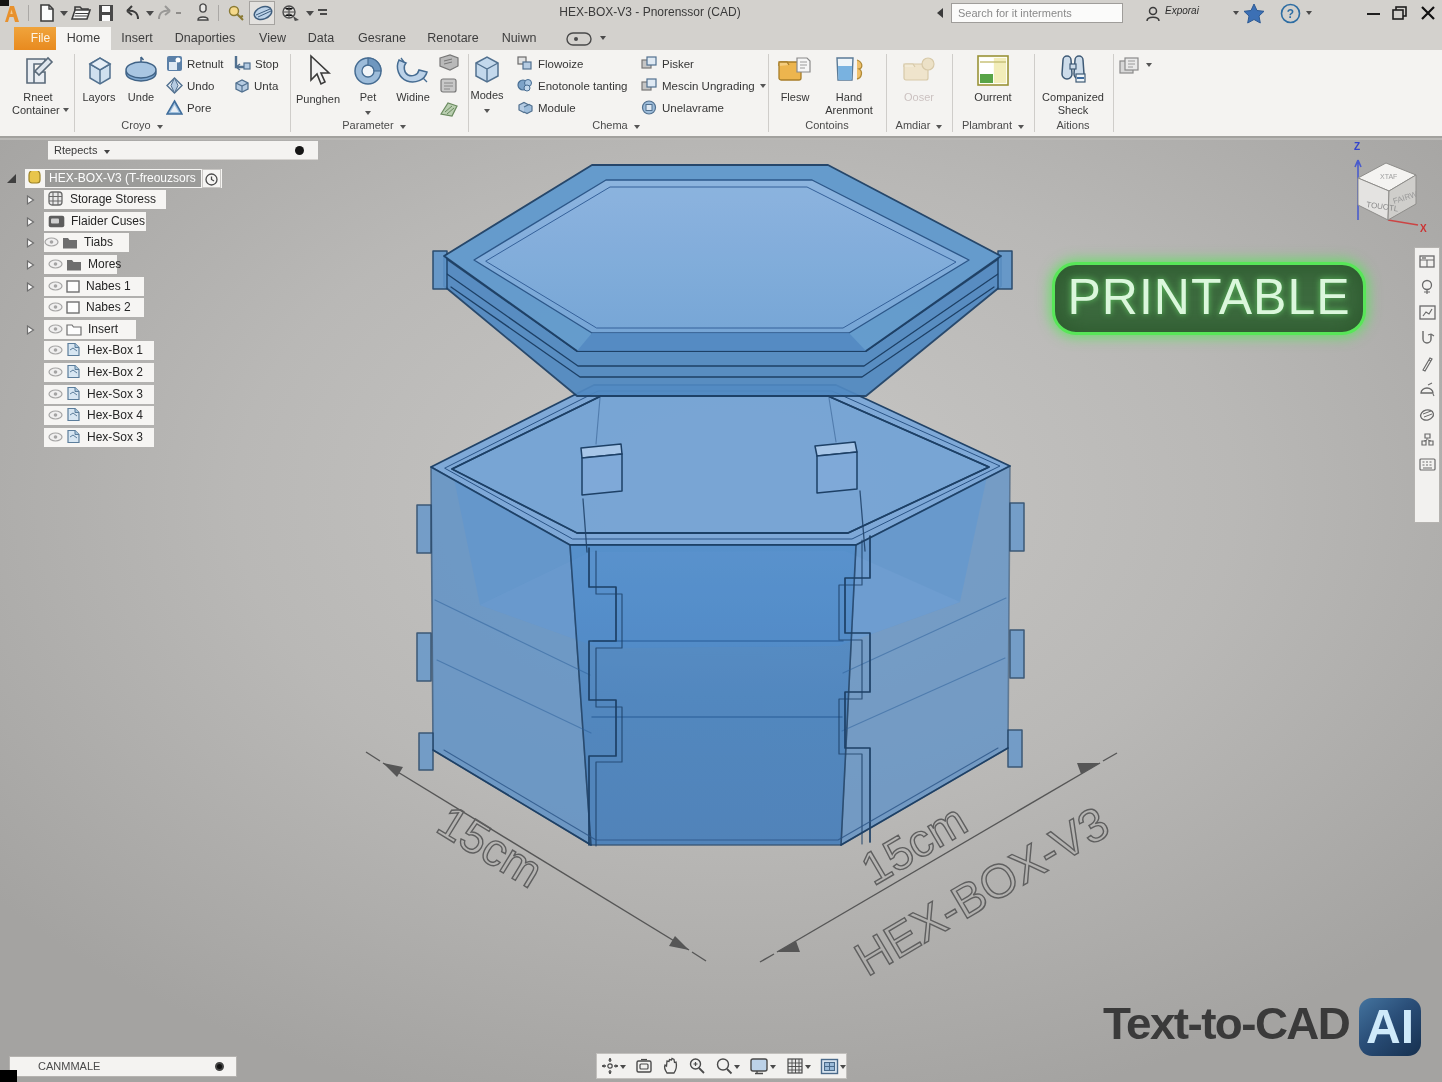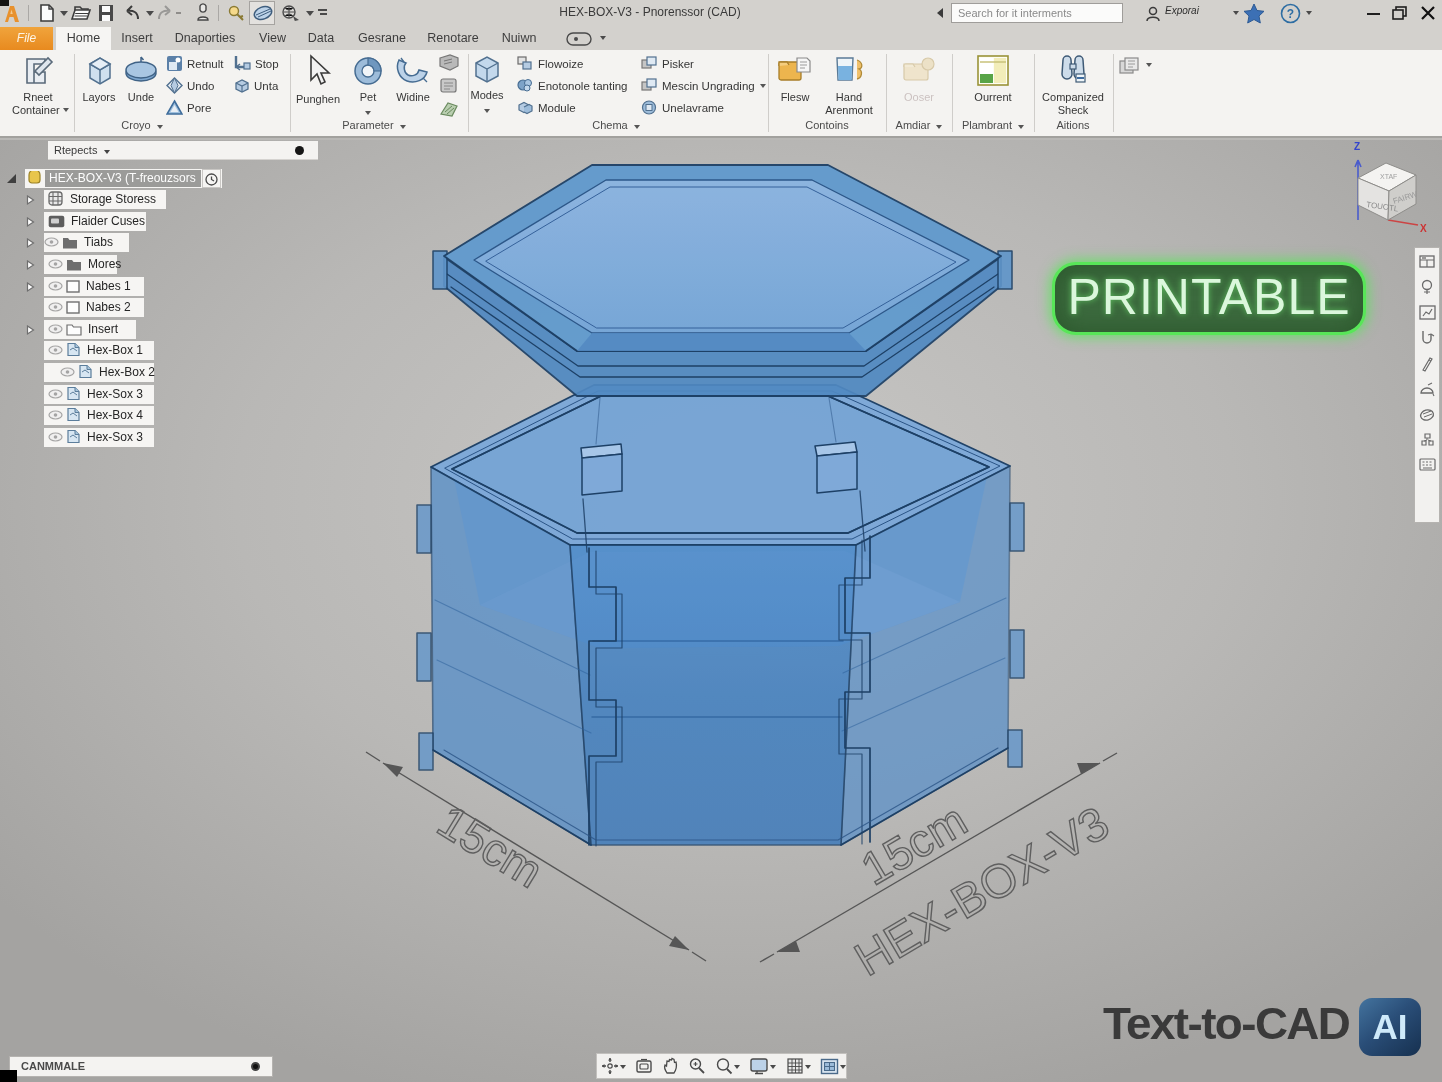--- a/index.html
+++ b/index.html
@@ -7,21 +7,21 @@
 .abs{position:absolute;}
 
 #titlebar{position:absolute;left:0;top:0;width:1442px;height:27px;background:#d3d1cd;}
 #titlebar .ic{position:absolute;top:3px;color:#3c3c3c;}
 .caret{width:0;height:0;border-left:4px solid transparent;border-right:4px solid transparent;border-top:5px solid #4a4a4a;display:inline-block;}
 #ttext{position:absolute;top:5px;left:520px;width:260px;text-align:center;font-size:12px;color:#3a3a3a;}
 #searchbox{position:absolute;left:951px;top:3px;width:172px;height:20px;background:#fbfbfa;border:1px solid #9f9d9a;font-size:11px;color:#8a8a8a;line-height:18px;padding-left:6px;}
 
 #menubar{position:absolute;left:0;top:27px;width:1442px;height:23px;background:#d3d1cd;}
 .tab{position:absolute;top:0;height:23px;line-height:23px;font-size:12.5px;color:#3d3d3d;text-align:center;}
-#tab-file{left:0;width:53px;background:linear-gradient(#f0a43c,#e88a1f);color:#fdf4e4;font-size:12px;font-style:italic;}
+#tab-file{left:14px;width:53px;background:linear-gradient(#f0a43c,#e88a1f);color:#fdf4e4;font-size:12px;}
 #tab-home{left:56px;width:55px;background:#f6f5f3;}
 
 #ribbon{position:absolute;left:0;top:50px;width:1442px;height:88px;background:#f4f3f1;border-bottom:2px solid #a2a19e;}
 .rsep{position:absolute;top:4px;width:1px;height:78px;background:#cfcdca;}
 .glabel{position:absolute;top:69px;font-size:11px;color:#4b4b4b;text-align:center;white-space:nowrap;}
 .glabel .caret{border-left-width:3.5px;border-right-width:3.5px;border-top-width:4px;margin-left:3px;}
 .bigbtn{position:absolute;top:4px;text-align:center;font-size:11px;color:#363636;line-height:13px;white-space:nowrap;}
 .smallrow{position:absolute;font-size:11.5px;color:#363636;white-space:nowrap;height:18px;line-height:18px;}
 .smallrow svg{vertical-align:-4px;margin-right:4px;}
 </style></head>
@@ -322,26 +322,26 @@
 .trow svg{vertical-align:-3px;}
 
 #printable{position:absolute;left:1052px;top:122px;width:314px;height:73px;background:#3c6a3e;border:3.5px solid #58e658;border-radius:24px;box-shadow:0 0 13px 2px rgba(85,232,85,.8), inset 0 0 26px rgba(25,70,25,.55);color:#dbf7dc;font-size:50px;text-align:center;line-height:65px;letter-spacing:1px;text-shadow:0 0 6px rgba(120,255,120,.6);}
 
 #rtools{position:absolute;left:1414px;top:107px;width:26px;height:276px;background:#f2f1ef;border:1px solid #b5b3b0;}
 #rtools svg{display:block;margin:6px auto 10px;}
 
 #bnav{position:absolute;left:596px;top:913px;width:251px;height:26px;background:#f2f1ef;border:1px solid #c2c0bd;}
 #bnav{white-space:nowrap;overflow:hidden;}#bnav svg{vertical-align:middle;margin-top:3px;}
 
-#status{position:absolute;left:9px;top:916px;width:264px;height:21px;background:#f4f3f1;border:1px solid #b5b3b0;font-size:11px;color:#4a4a4a;line-height:19px;padding-left:11px;font-weight:bold;}
+#status{position:absolute;left:9px;top:916px;width:228px;height:21px;background:#f4f3f1;border:1px solid #b5b3b0;font-size:11px;color:#4a4a4a;line-height:19px;padding-left:28px;}
 #status i{position:absolute;right:12px;top:5px;width:9px;height:9px;border-radius:50%;background:#111;border:2px solid #444;}
 #blcorner{position:absolute;left:0;top:930px;width:17px;height:12px;background:#000;}
 
 #t2clogo{position:absolute;left:1103px;top:859px;font-weight:bold;font-size:44px;color:#3a3a3a;letter-spacing:-1.5px;transform:scaleX(1.04);transform-origin:left;}
-#aibadge{position:absolute;left:1359px;top:858px;width:62px;height:58px;border-radius:13px;background:linear-gradient(140deg,#44749f 0%,#2a4e78 45%,#16304f 100%);color:#cfeafa;font-weight:bold;font-size:35px;text-align:center;line-height:58px;}
+#aibadge{position:absolute;left:1359px;top:858px;width:62px;height:58px;border-radius:13px;background:linear-gradient(140deg,#44749f 0%,#2a4e78 45%,#16304f 100%);color:#cfeafa;font-weight:bold;font-size:48px;text-align:center;line-height:58px;}
 </style>
 <div id="viewport">
 <svg class="abs" style="left:0;top:0" width="1442" height="942" viewBox="0 140 1442 942">
  <defs>
   <linearGradient id="lidtop" x1="0" y1="0" x2="0" y2="1">
    <stop offset="0" stop-color="#8fb6e0"></stop>
           <stop offset="1" stop-color="#79a7d7"></stop>
   </linearGradient>
   <linearGradient id="facec" x1="0" y1="0" x2="0" y2="1">
    <stop offset="0" stop-color="#4a89c8"></stop>
@@ -498,21 +498,21 @@
         <path d="M1.5 1 L7.5 5 L1.5 9 Z" fill="#fdfdfd" stroke="#6e6e6e" stroke-width="1.2"></path>
       </svg>
 <div class="trow" style="left:44px;top:200.3px;width:110px;padding-left:4px;"><svg width="15" height="10" viewBox="0 0 15 10" style="vertical-align:-1px;margin-right:3px;opacity:.75">
           <ellipse cx="7.5" cy="5" rx="6.5" ry="4" fill="#eee" stroke="#8a8a8a" stroke-width="1.2"></ellipse>
           <circle cx="7.5" cy="5" r="1.8" fill="#8a8a8a"></circle>
         </svg><svg width="15" height="15" viewBox="0 0 15 15">
           <path d="M2 1.5 h7 l4 4 v8 h-11 Z" fill="#d7e6f2" stroke="#5b7d9b" stroke-width="1.2"></path>
           <path d="M9 1.5 v4 h4" fill="#a9c6dd" stroke="#5b7d9b" stroke-width="1"></path>
           <path d="M4 8 l3 -2 l4 3" stroke="#5b7d9b" fill="none" stroke-width="1"></path>
         </svg><span style="margin-left:6px;">Hex-Box 1</span></div>
-<div class="trow" style="left:44px;top:221.9px;width:110px;padding-left:16px;"><svg width="15" height="10" viewBox="0 0 15 10" style="vertical-align:-1px;margin-right:3px;opacity:.75">
+<div class="trow" style="left:44px;top:221.9px;width:110px;padding-left:4px;"><svg width="15" height="10" viewBox="0 0 15 10" style="vertical-align:-1px;margin-right:3px;opacity:.75">
           <ellipse cx="7.5" cy="5" rx="6.5" ry="4" fill="#eee" stroke="#8a8a8a" stroke-width="1.2"></ellipse>
           <circle cx="7.5" cy="5" r="1.8" fill="#8a8a8a"></circle>
         </svg><svg width="15" height="15" viewBox="0 0 15 15">
           <path d="M2 1.5 h7 l4 4 v8 h-11 Z" fill="#d7e6f2" stroke="#5b7d9b" stroke-width="1.2"></path>
           <path d="M9 1.5 v4 h4" fill="#a9c6dd" stroke="#5b7d9b" stroke-width="1"></path>
           <path d="M4 8 l3 -2 l4 3" stroke="#5b7d9b" fill="none" stroke-width="1"></path>
         </svg><span style="margin-left:6px;">Hex-Box 2</span></div>
 <div class="trow" style="left:44px;top:243.5px;width:110px;padding-left:4px;"><svg width="15" height="10" viewBox="0 0 15 10" style="vertical-align:-1px;margin-right:3px;opacity:.75">
           <ellipse cx="7.5" cy="5" rx="6.5" ry="4" fill="#eee" stroke="#8a8a8a" stroke-width="1.2"></ellipse>
           <circle cx="7.5" cy="5" r="1.8" fill="#8a8a8a"></circle>

